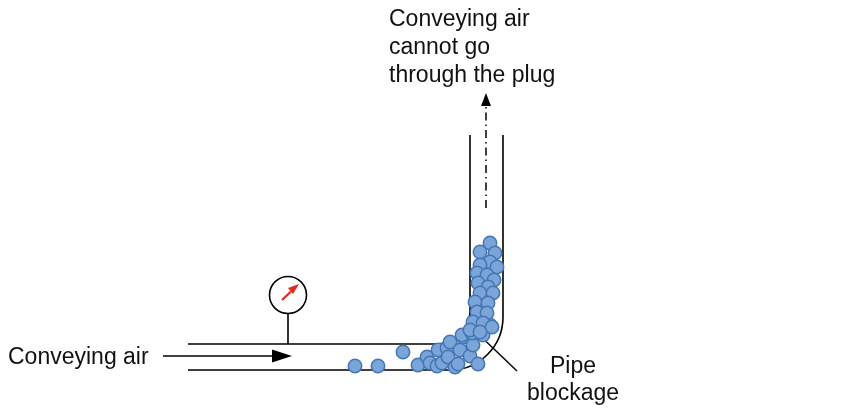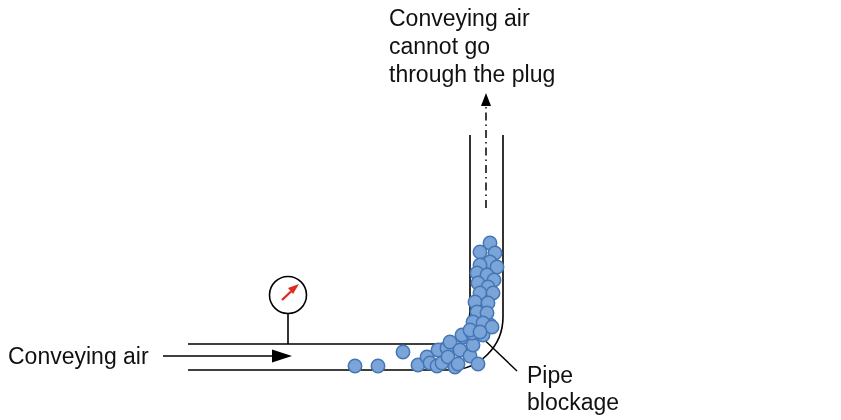--- a/index.html
+++ b/index.html
@@ -16,21 +16,21 @@
   .label {
     position: absolute;
     white-space: pre-line;
     font-size: 23px;
     line-height: 27px;
     color: #111;
   }
   .label.top-label      { left: 389px; top: 4px;   line-height: 28px; }
   .label.note-text      { left: 538px; top: 126px; line-height: 26.7px; width: 300px; }
   .label.conveying-air  { left: 8px;   top: 343px; }
-  .label.pipe-blockage  { left: 527px; top: 362px; }
+  .label.pipe-blockage  { left: 527px; top: 352px; text-align: center; }
 
   .pipe-line   { stroke: var(--line, #000); stroke-width: 1.6; fill: none; }
   .thin-line   { stroke: var(--line, #000); stroke-width: 1.4; fill: none; }
   .solid-head  { fill: var(--line, #000); stroke: none; }
   .gauge-face  { fill: #fff; stroke: var(--line, #000); stroke-width: 1.6; }
   .needle-stroke { stroke: var(--needle, #e02b20); stroke-width: 2.4; fill: none; }
   .needle-fill   { fill: var(--needle, #e02b20); stroke: none; }
   .dashdot     { stroke: var(--line, #000); stroke-width: 1.5; fill: none;
                  stroke-dasharray: 8 4 1.5 4; }
   .particle    { fill: var(--pfill, #7ba5d9); stroke: var(--pstroke, #4576b4); stroke-width: 1.5; }

